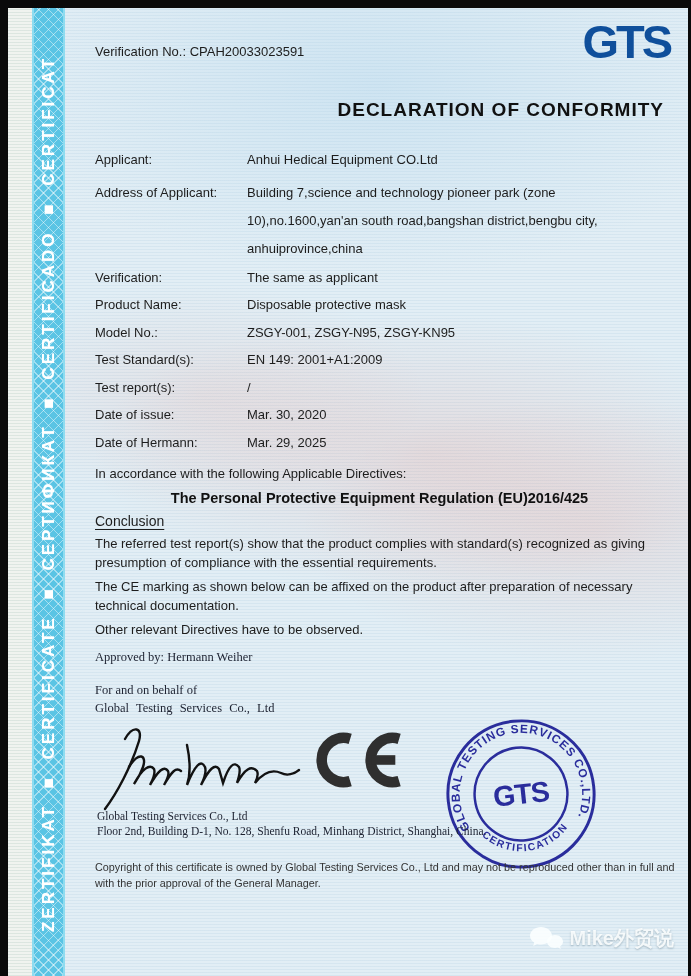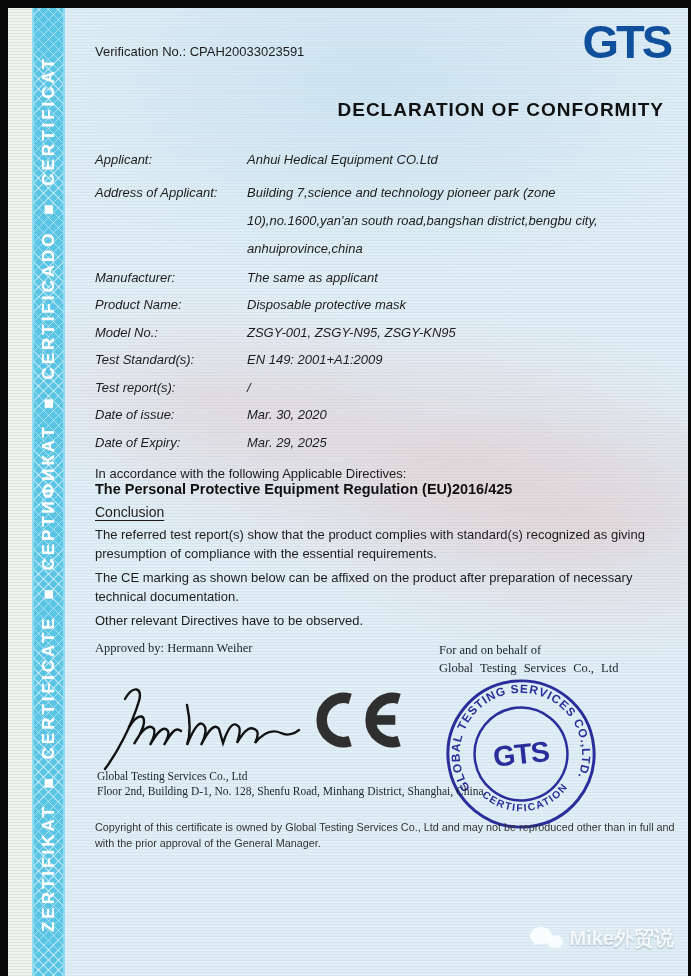--- a/index.html
+++ b/index.html
@@ -47,32 +47,32 @@
   .verif { font-size:13px; color:#1d1d1d; margin-top:14px; }
   .logo {
     position:absolute; top:10px; right:18px;
     font-size:47px; font-weight:bold; color:#0f4f9b;
     letter-spacing:-3px; line-height:1;
   }
   .title {
     margin-top:40px; text-align:right;
     font-size:19px; font-weight:bold; color:#111; letter-spacing:1px;
   }
-  .fields { margin-top:30px;font-style:italic; }
+  .fields { margin-top:30px; }
   .frow { display:flex; margin-bottom:9px; font-size:13px; color:#1d1d1d; line-height:18.5px; }
   .frow .lbl { width:152px; flex:none; }
   .frow .val { flex:1; }
   .frow.multi { line-height:28px; margin-bottom:6px; }
   .frow.multi .line { display:block; }
   .accordance { margin-top:14px; font-size:13px; color:#1d1d1d; }
-  .regulation { font-size:14.5px; font-weight:bold; color:#111; }
+  .regulation { margin-top:9px; text-align:center; font-size:14.5px; font-weight:bold; color:#111; }
   .conclusion-h { margin-top:7px; font-size:14px; color:#1d1d1d; text-decoration:underline; text-underline-offset:3px; }
   .para { margin-top:5px; font-size:13px; line-height:19px; color:#1d1d1d; max-width:578px; }
-  .approval-row { margin-top:11px; display:flex; justify-content:space-between; font-family:"Liberation Serif", serif; font-size:12.5px; color:#1c2130; }
-  .behalf { width:225px; line-height:18px; }
+  .approval-row { margin-top:11px; display:flex; justify-content:space-between; font-family:"Liberation Serif", serif; font-size:12.5px; color:#1c2130;flex-direction:column; }
+  .behalf { width:225px; line-height:18px;margin-top:16px; }
   .behalf .b2 { word-spacing:4px; }
   .bottom-zone { position:relative; margin-top:2px; height:180px; }
   .sig { position:absolute; left:0; top:2px; }
   .ce { position:absolute; left:212px; top:12px; }
   .seal { position:absolute; left:347px; top:-4px; transform:rotate(-6deg); }
   .contact { position:absolute; left:2px; top:90px; font-family:"Liberation Serif", serif; font-size:11.5px; color:#1c2130; line-height:14.5px; }
   .contact div { margin-bottom:0.5px; }
   .copyright { position:absolute; left:0; top:140px; width:600px; font-size:10.8px; line-height:16px; color:#333; }
   .watermark {
     position:absolute; right:14px; bottom:24px; display:flex; align-items:center; gap:7px;
@@ -109,21 +109,21 @@
       </div>
       <div class="frow multi">
         <span class="lbl">Address of Applicant:</span>
         <span class="val">
           <span class="line">Building 7,science and technology pioneer park (zone</span>
           <span class="line">10),no.1600,yan'an south road,bangshan district,bengbu city,</span>
           <span class="line">anhuiprovince,china</span>
         </span>
       </div>
       <div class="frow">
-        <span class="lbl">Manufacturer:</span>
+        <span class="lbl">Verification:</span>
         <span class="val">The same as applicant</span>
       </div>
       <div class="frow">
         <span class="lbl">Product Name:</span>
         <span class="val">Disposable protective mask</span>
       </div>
       <div class="frow">
         <span class="lbl">Model No.:</span>
         <span class="val">ZSGY-001, ZSGY-N95, ZSGY-KN95</span>
       </div>
@@ -133,21 +133,21 @@
       </div>
       <div class="frow">
         <span class="lbl">Test report(s):</span>
         <span class="val">/</span>
       </div>
       <div class="frow">
         <span class="lbl">Date of issue:</span>
         <span class="val">Mar. 30, 2020</span>
       </div>
       <div class="frow">
-        <span class="lbl">Date of Expiry:</span>
+        <span class="lbl">Date of Hermann:</span>
         <span class="val">Mar. 29, 2025</span>
       </div>
     </div>
 
     <div class="accordance">In accordance with the following Applicable Directives:</div>
     <div class="regulation">The Personal Protective Equipment Regulation (EU)2016/425</div>
 
     <div class="conclusion-h">Conclusion</div>
     <div class="para">The referred test report(s) show that the product complies with standard(s) recognized as giving presumption of compliance with the essential requirements.</div>
     <div class="para">The CE marking as shown below can be affixed on the product after preparation of necessary technical documentation.</div>

